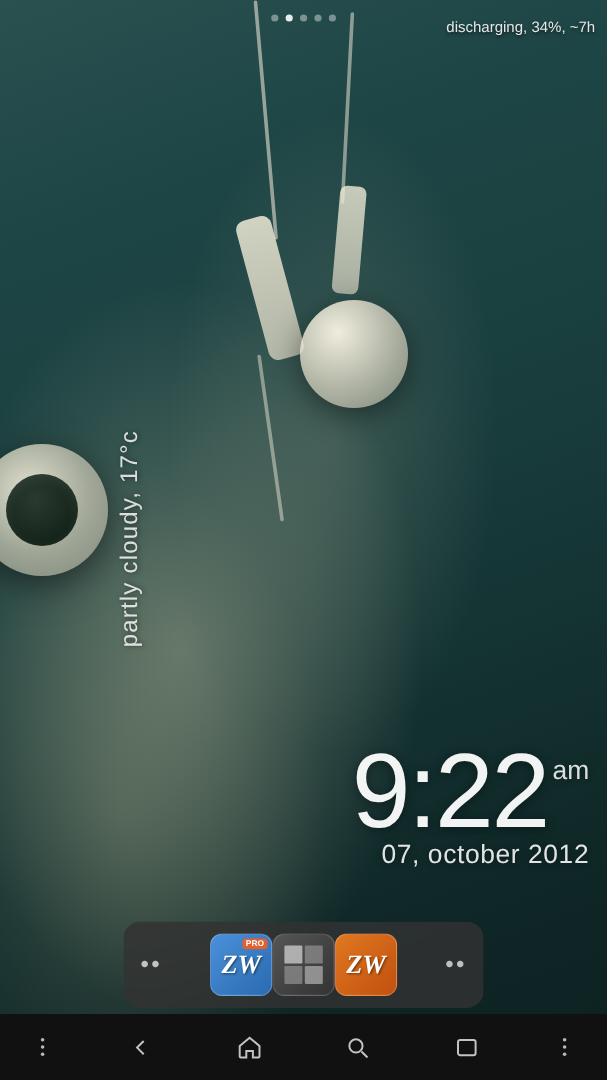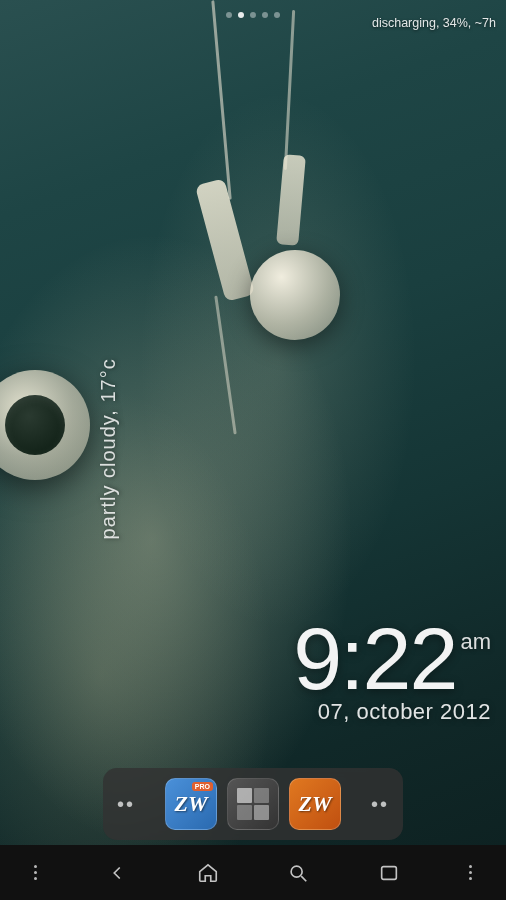--- a/index.html
+++ b/index.html
@@ -259,21 +259,20 @@
 
     .dock-dots {
       color: rgba(255,255,255,0.7);
       font-size: 20px;
       cursor: pointer;
       letter-spacing: 2px;
     }
 
     .dock-icons {
       display: flex;
-      gap: 10px;
       align-items: flex-end;
     }
 
     .dock-icon {
       width: 52px;
       height: 52px;
       border-radius: 10px;
       overflow: hidden;
       cursor: pointer;
       display: flex;

